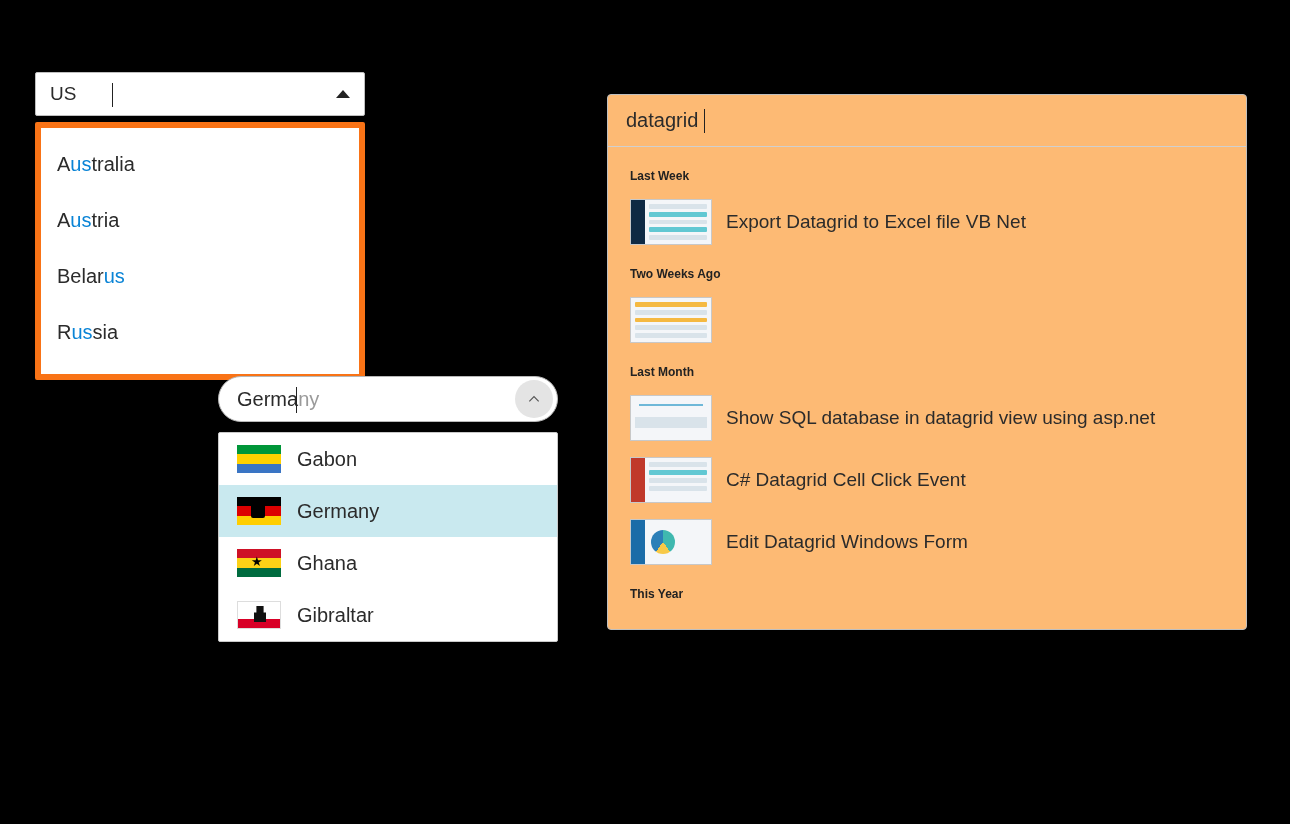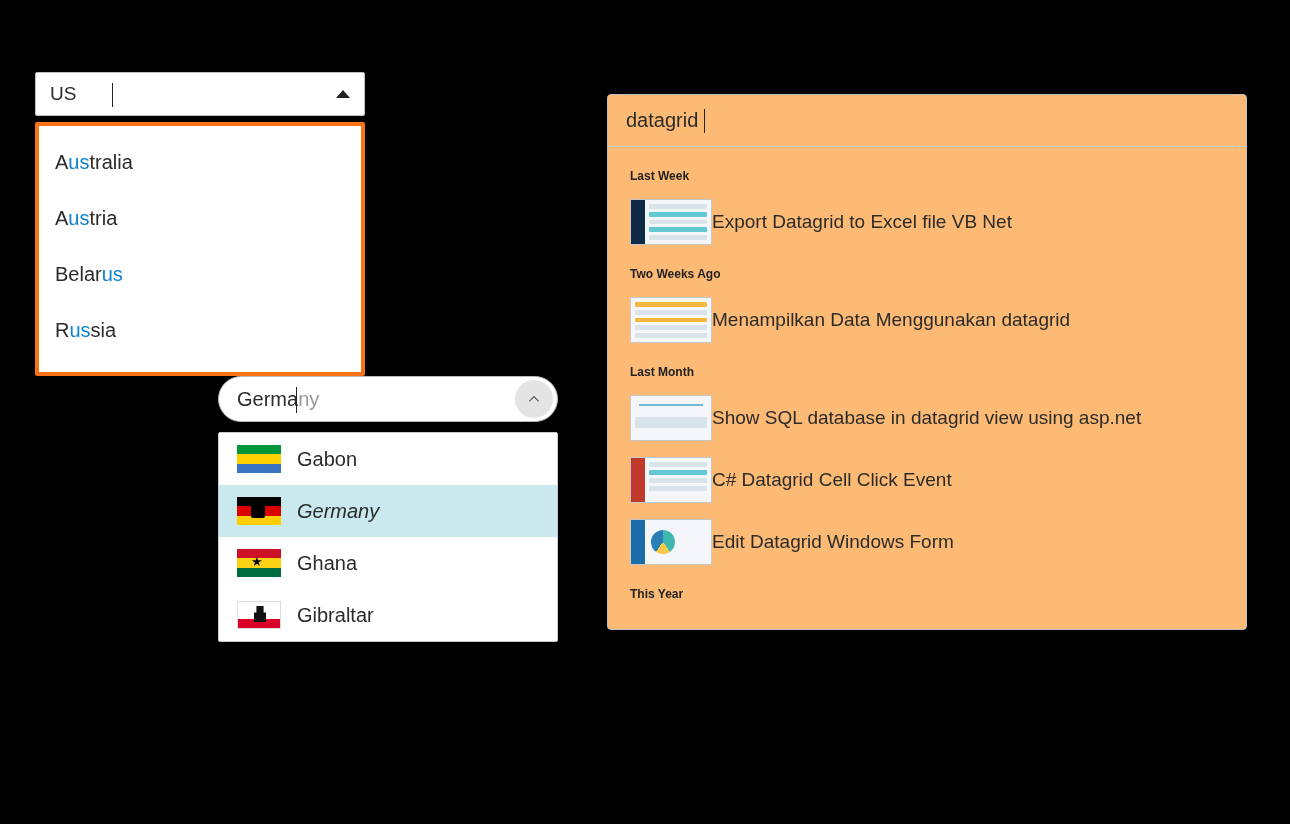--- a/index.html
+++ b/index.html
@@ -42,21 +42,21 @@
   .combo-input .arrow-up {
     margin-left: auto;
     width: 0; height: 0;
     border-left: 7px solid transparent;
     border-right: 7px solid transparent;
     border-bottom: 8px solid #222;
   }
   .combo-list {
     margin-top: 6px;
     background: #fff;
-    border: 4px solid #f97316;
+    border: 6px solid #f97316;
     border-radius: 2px;
     padding: 8px 0 14px 0;
   }
   .combo-list .item {
     padding: 16px 16px;
     font-size: 20px;
     color: #2b2b2b;
     line-height: 1.2;
     cursor: pointer;
   }
@@ -112,21 +112,21 @@
   }
   .flagitem {
     display: flex;
     align-items: center;
     gap: 16px;
     padding: 12px 18px;
     font-size: 20px;
     color: #2b2b2b;
     cursor: pointer;
   }
-  .flagitem.selected { background: #c9e9ef; font-style: italic; }
+  .flagitem.selected { background: #c9e9ef; }
   .flag {
     width: 44px; height: 28px;
     position: relative;
     flex-shrink: 0;
   }
   
   .flag.gabon { background: linear-gradient(to bottom, #009639 0 33.3%, #ffd100 33.3% 66.6%, #3a75c4 66.6% 100%); }
   
   .flag.gambia {
     background:
@@ -196,21 +196,21 @@
   .results { padding: 8px 0 20px 0; }
   .group-header {
     font-weight: 700;
     font-size: 12px;
     color: #222;
     padding: 14px 22px 8px 22px;
   }
   .result {
     display: flex;
     align-items: center;
-    gap: 0;
+    gap: 14px;
     padding: 8px 22px;
     font-size: 19px;
     color: #2b2b2b;
     cursor: pointer;
   }
   .thumb {
     width: 82px; height: 46px;
     border: 1px solid #c8c8c8;
     background: #f4f6f9;
     flex-shrink: 0;
@@ -319,21 +319,20 @@
       <div class="result">
         <div class="thumb">
           <div class="body">
             <div class="row bar2"></div>
             <div class="row"></div>
             <div class="row bar2"></div>
             <div class="row"></div>
             <div class="row"></div>
           </div>
         </div>
-        <span>Menampilkan Data Menggunakan datagrid</span>
       </div>
       <div class="group-header">Last Month</div>
       <div class="result">
         <div class="thumb">
           <div class="body">
             <div class="chart"></div>
           </div>
         </div>
         <span>Show SQL database in datagrid view using asp.net</span>
       </div>

